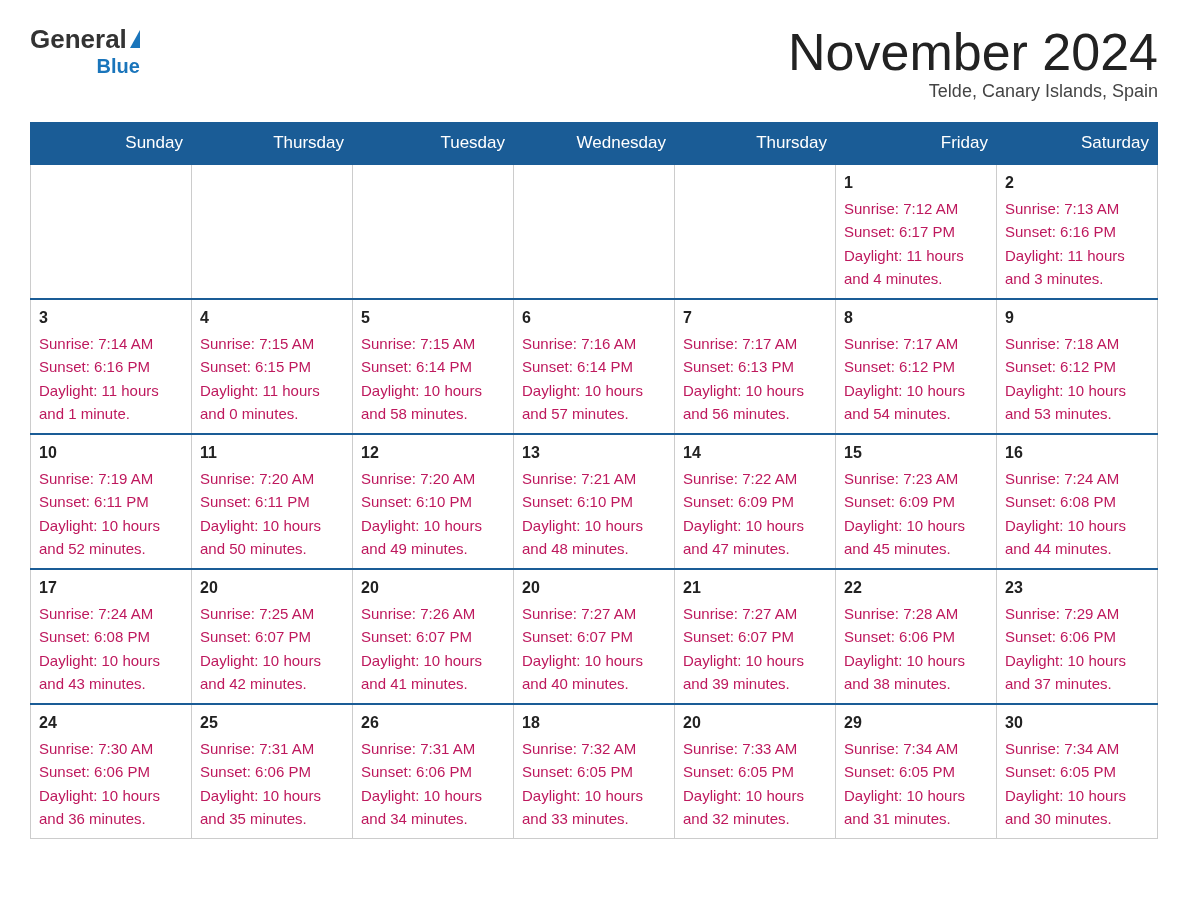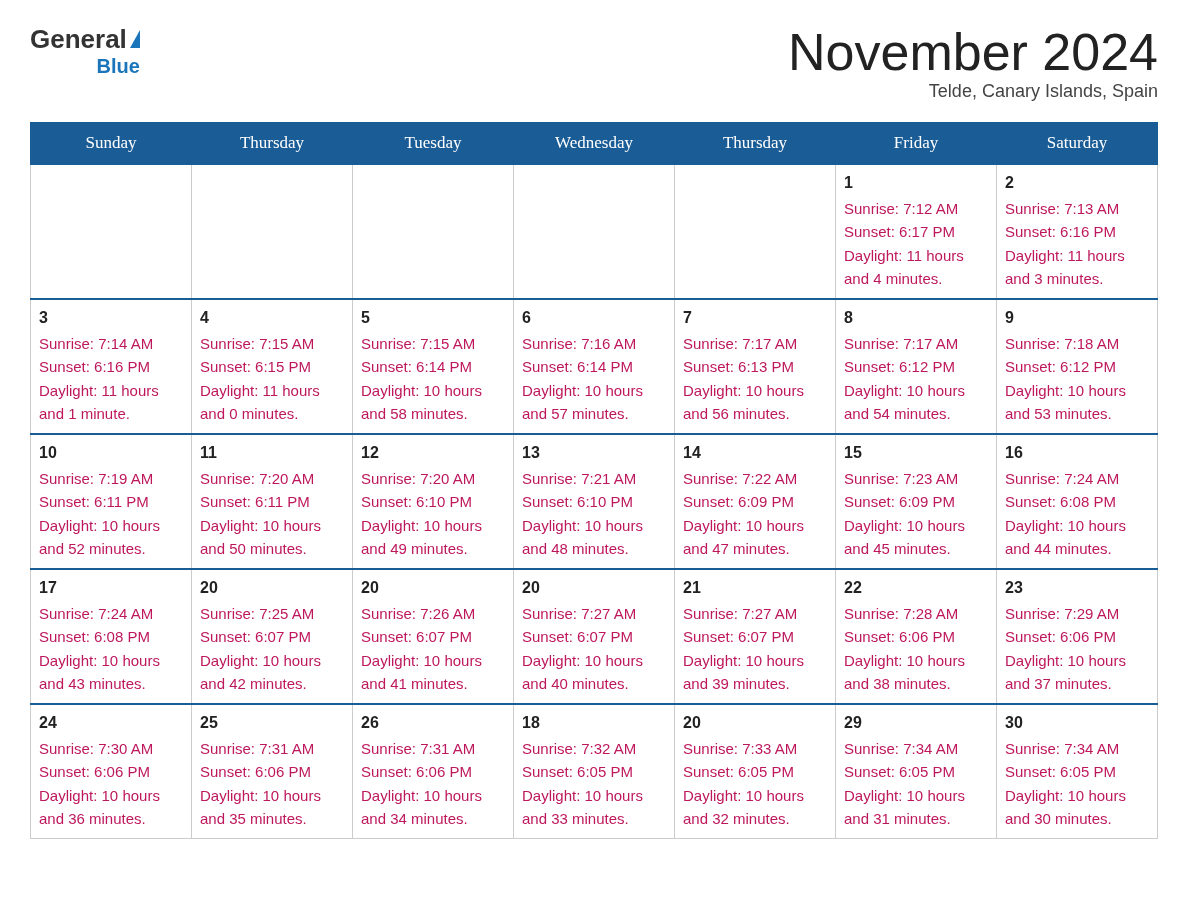--- a/index.html
+++ b/index.html
@@ -64,23 +64,22 @@
       width: 100%;
       border-collapse: collapse;
       table-layout: fixed;
     }
     .calendar-table th {
       background: #1a5c96;
       color: #fff;
       font-size: 17px;
       font-weight: normal;
       padding: 10px 8px;
-      text-align: center;
+      text-align: right;
       border: 1px solid #1a5c96;
-      font-family: Liberation Serif, serif;
     }
     .calendar-table td {
       vertical-align: top;
       padding: 6px 8px 8px 8px;
       border: 1px solid #ccc;
       border-top: 2px solid #1a5c96;
       background: #fff;
       min-height: 100px;
       font-size: 13px;
       color: #333;

